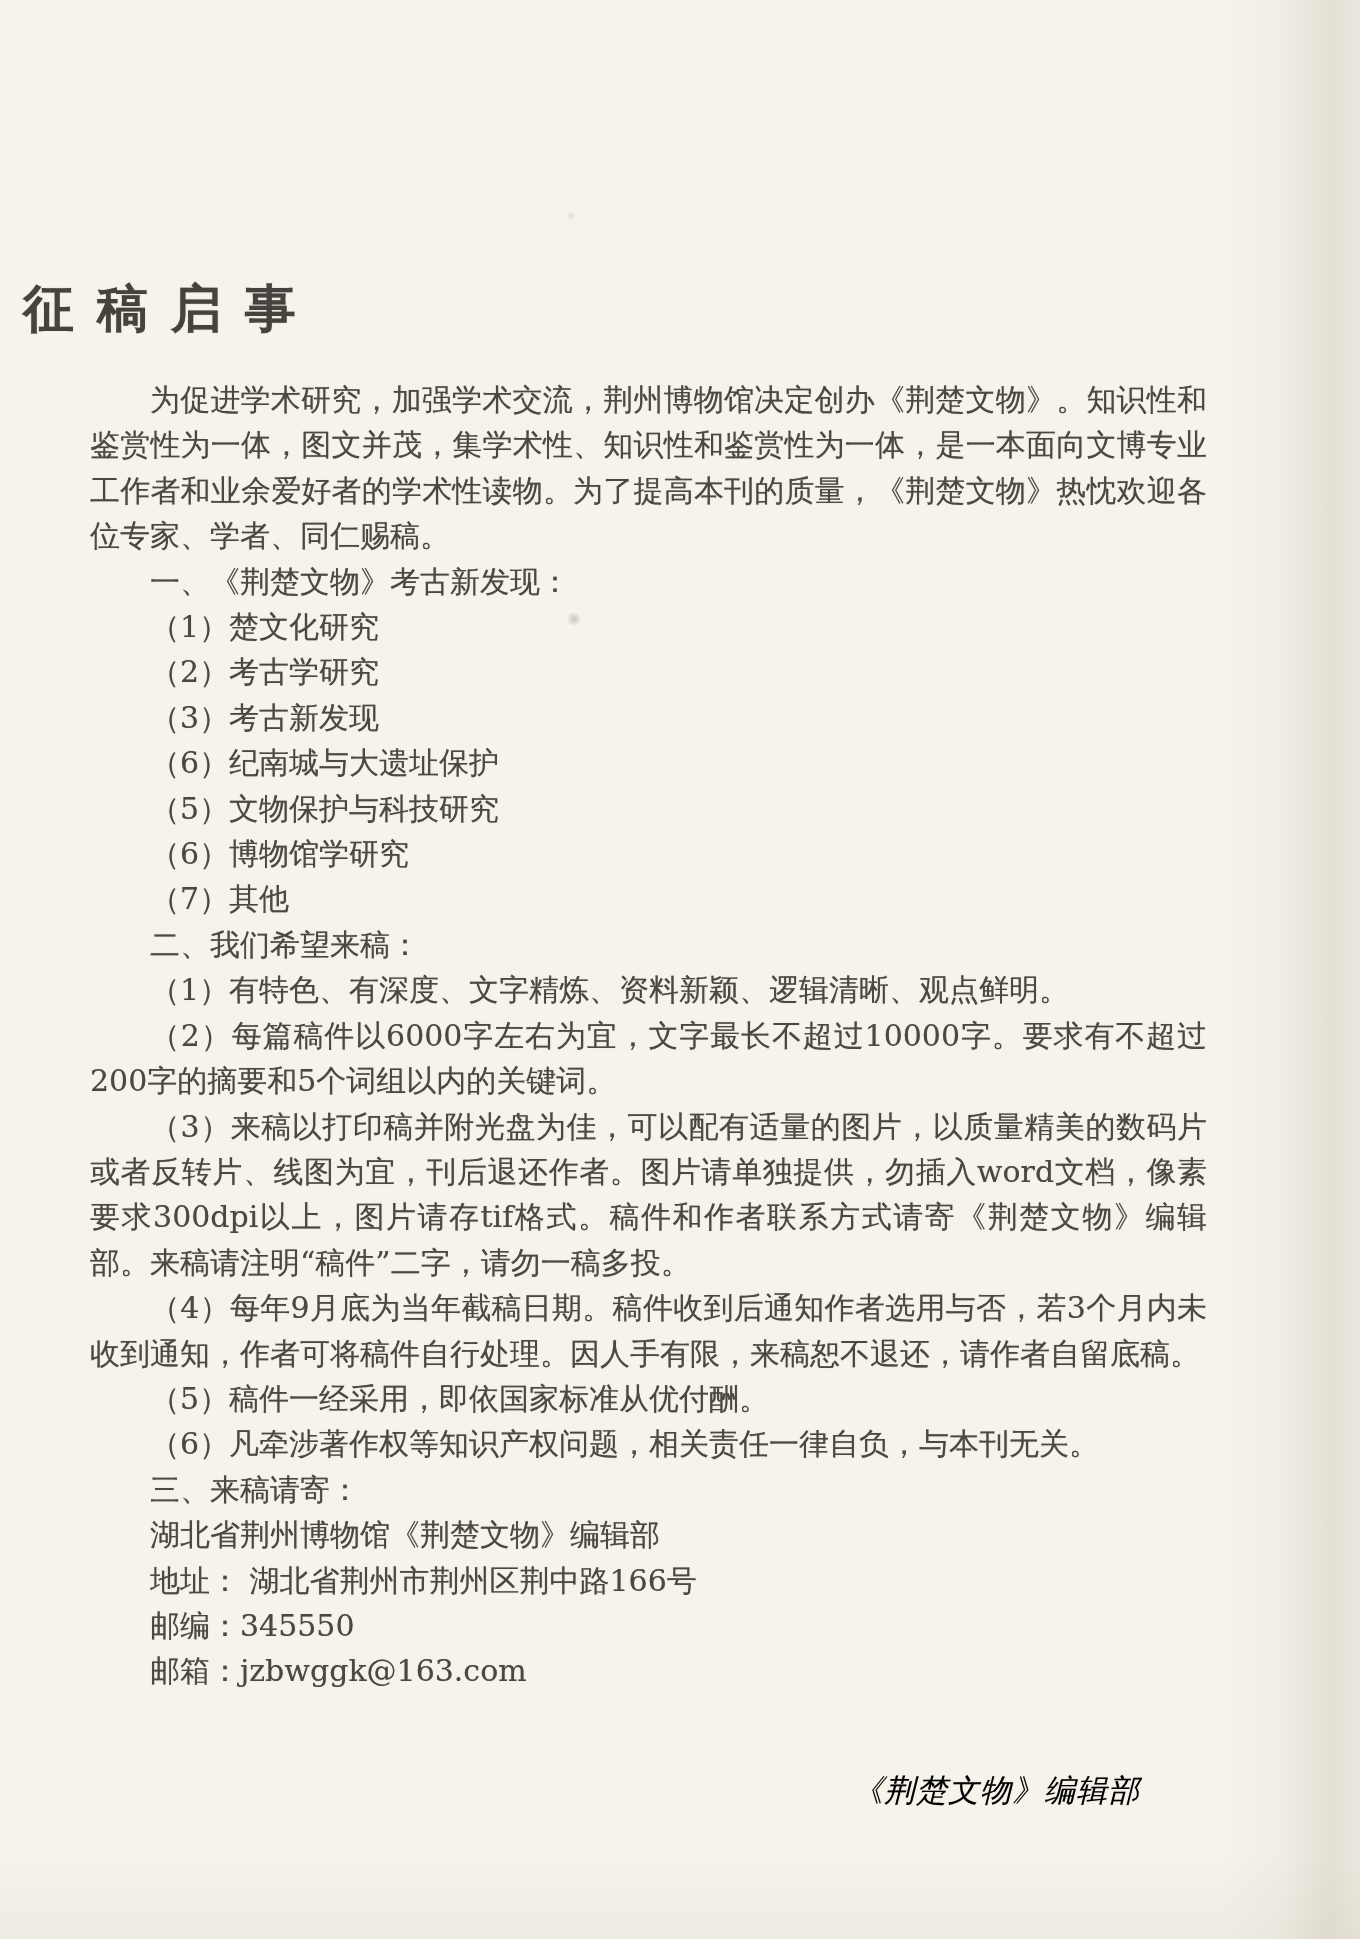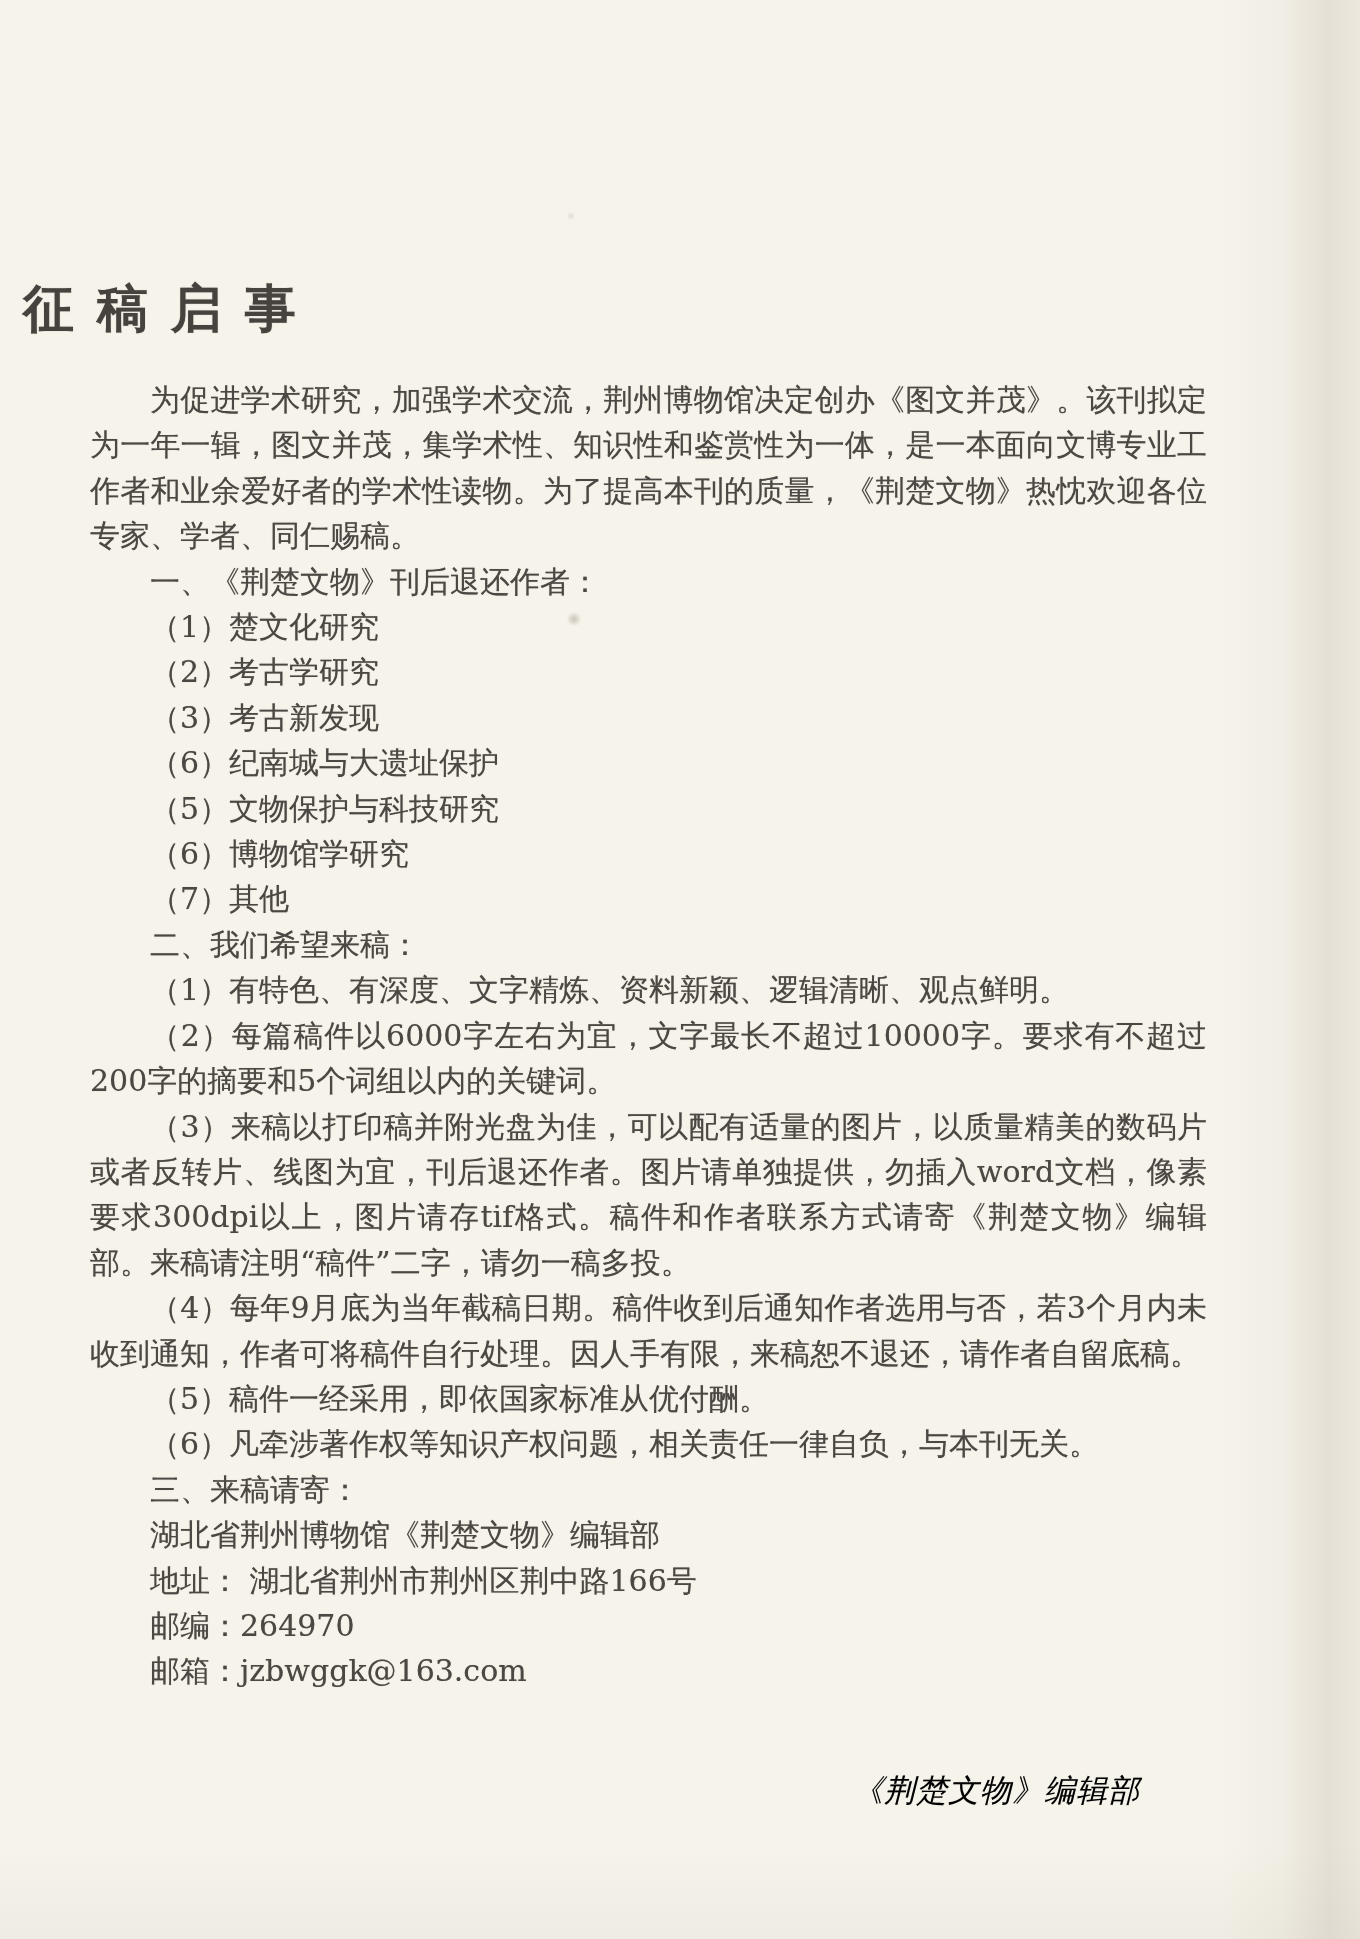--- a/index.html
+++ b/index.html
@@ -67,43 +67,43 @@
 </style>
 </head>
 <body>
 
 <div class="page">
 
   <h1 class="title">征稿启事</h1>
 
   <div class="body-text">
 
-    <p>为促进学术研究，加强学术交流，荆州博物馆决定创办《图文并茂》。该刊拟定为一年一辑，图文并茂，集学术性、知识性和鉴赏性为一体，是一本面向文博专业工作者和业余爱好者的学术性读物。为了提高本刊的质量，《荆楚文物》热忱欢迎各位专家、学者、同仁赐稿。</p>
+    <p>为促进学术研究，加强学术交流，荆州博物馆决定创办《荆楚文物》。知识性和鉴赏性为一体，图文并茂，集学术性、知识性和鉴赏性为一体，是一本面向文博专业工作者和业余爱好者的学术性读物。为了提高本刊的质量，《荆楚文物》热忱欢迎各位专家、学者、同仁赐稿。</p>
 
-    <p>一、《荆楚文物》刊后退还作者：</p>
+    <p>一、《荆楚文物》考古新发现：</p>
     <p>（1）楚文化研究</p>
     <p>（2）考古学研究</p>
     <p>（3）考古新发现</p>
     <p>（6）纪南城与大遗址保护</p>
     <p>（5）文物保护与科技研究</p>
     <p>（6）博物馆学研究</p>
     <p>（7）其他</p>
 
     <p>二、我们希望来稿：</p>
     <p>（1）有特色、有深度、文字精炼、资料新颖、逻辑清晰、观点鲜明。</p>
     <p>（2）每篇稿件以6000字左右为宜，文字最长不超过10000字。要求有不超过200字的摘要和5个词组以内的关键词。</p>
     <p>（3）来稿以打印稿并附光盘为佳，可以配有适量的图片，以质量精美的数码片或者反转片、线图为宜，刊后退还作者。图片请单独提供，勿插入word文档，像素要求300dpi以上，图片请存tif格式。稿件和作者联系方式请寄《荆楚文物》编辑部。来稿请注明“稿件”二字，请勿一稿多投。</p>
     <p>（4）每年9月底为当年截稿日期。稿件收到后通知作者选用与否，若3个月内未收到通知，作者可将稿件自行处理。因人手有限，来稿恕不退还，请作者自留底稿。</p>
     <p>（5）稿件一经采用，即依国家标准从优付酬。</p>
     <p>（6）凡牵涉著作权等知识产权问题，相关责任一律自负，与本刊无关。</p>
 
     <p>三、来稿请寄：</p>
     <p>湖北省荆州博物馆《荆楚文物》编辑部</p>
     <p>地址： 湖北省荆州市荆州区荆中路166号</p>
-    <p>邮编：264970</p>
+    <p>邮编：345550</p>
     <p>邮箱：jzbwggk@163.com</p>
 
   </div>
 
   <div class="signature">《荆楚文物》编辑部</div>
 
   <div class="smudge s1"></div>
   <div class="smudge s2"></div>
   <div class="edge-shade"></div>
   <div class="bottom-shade"></div>

